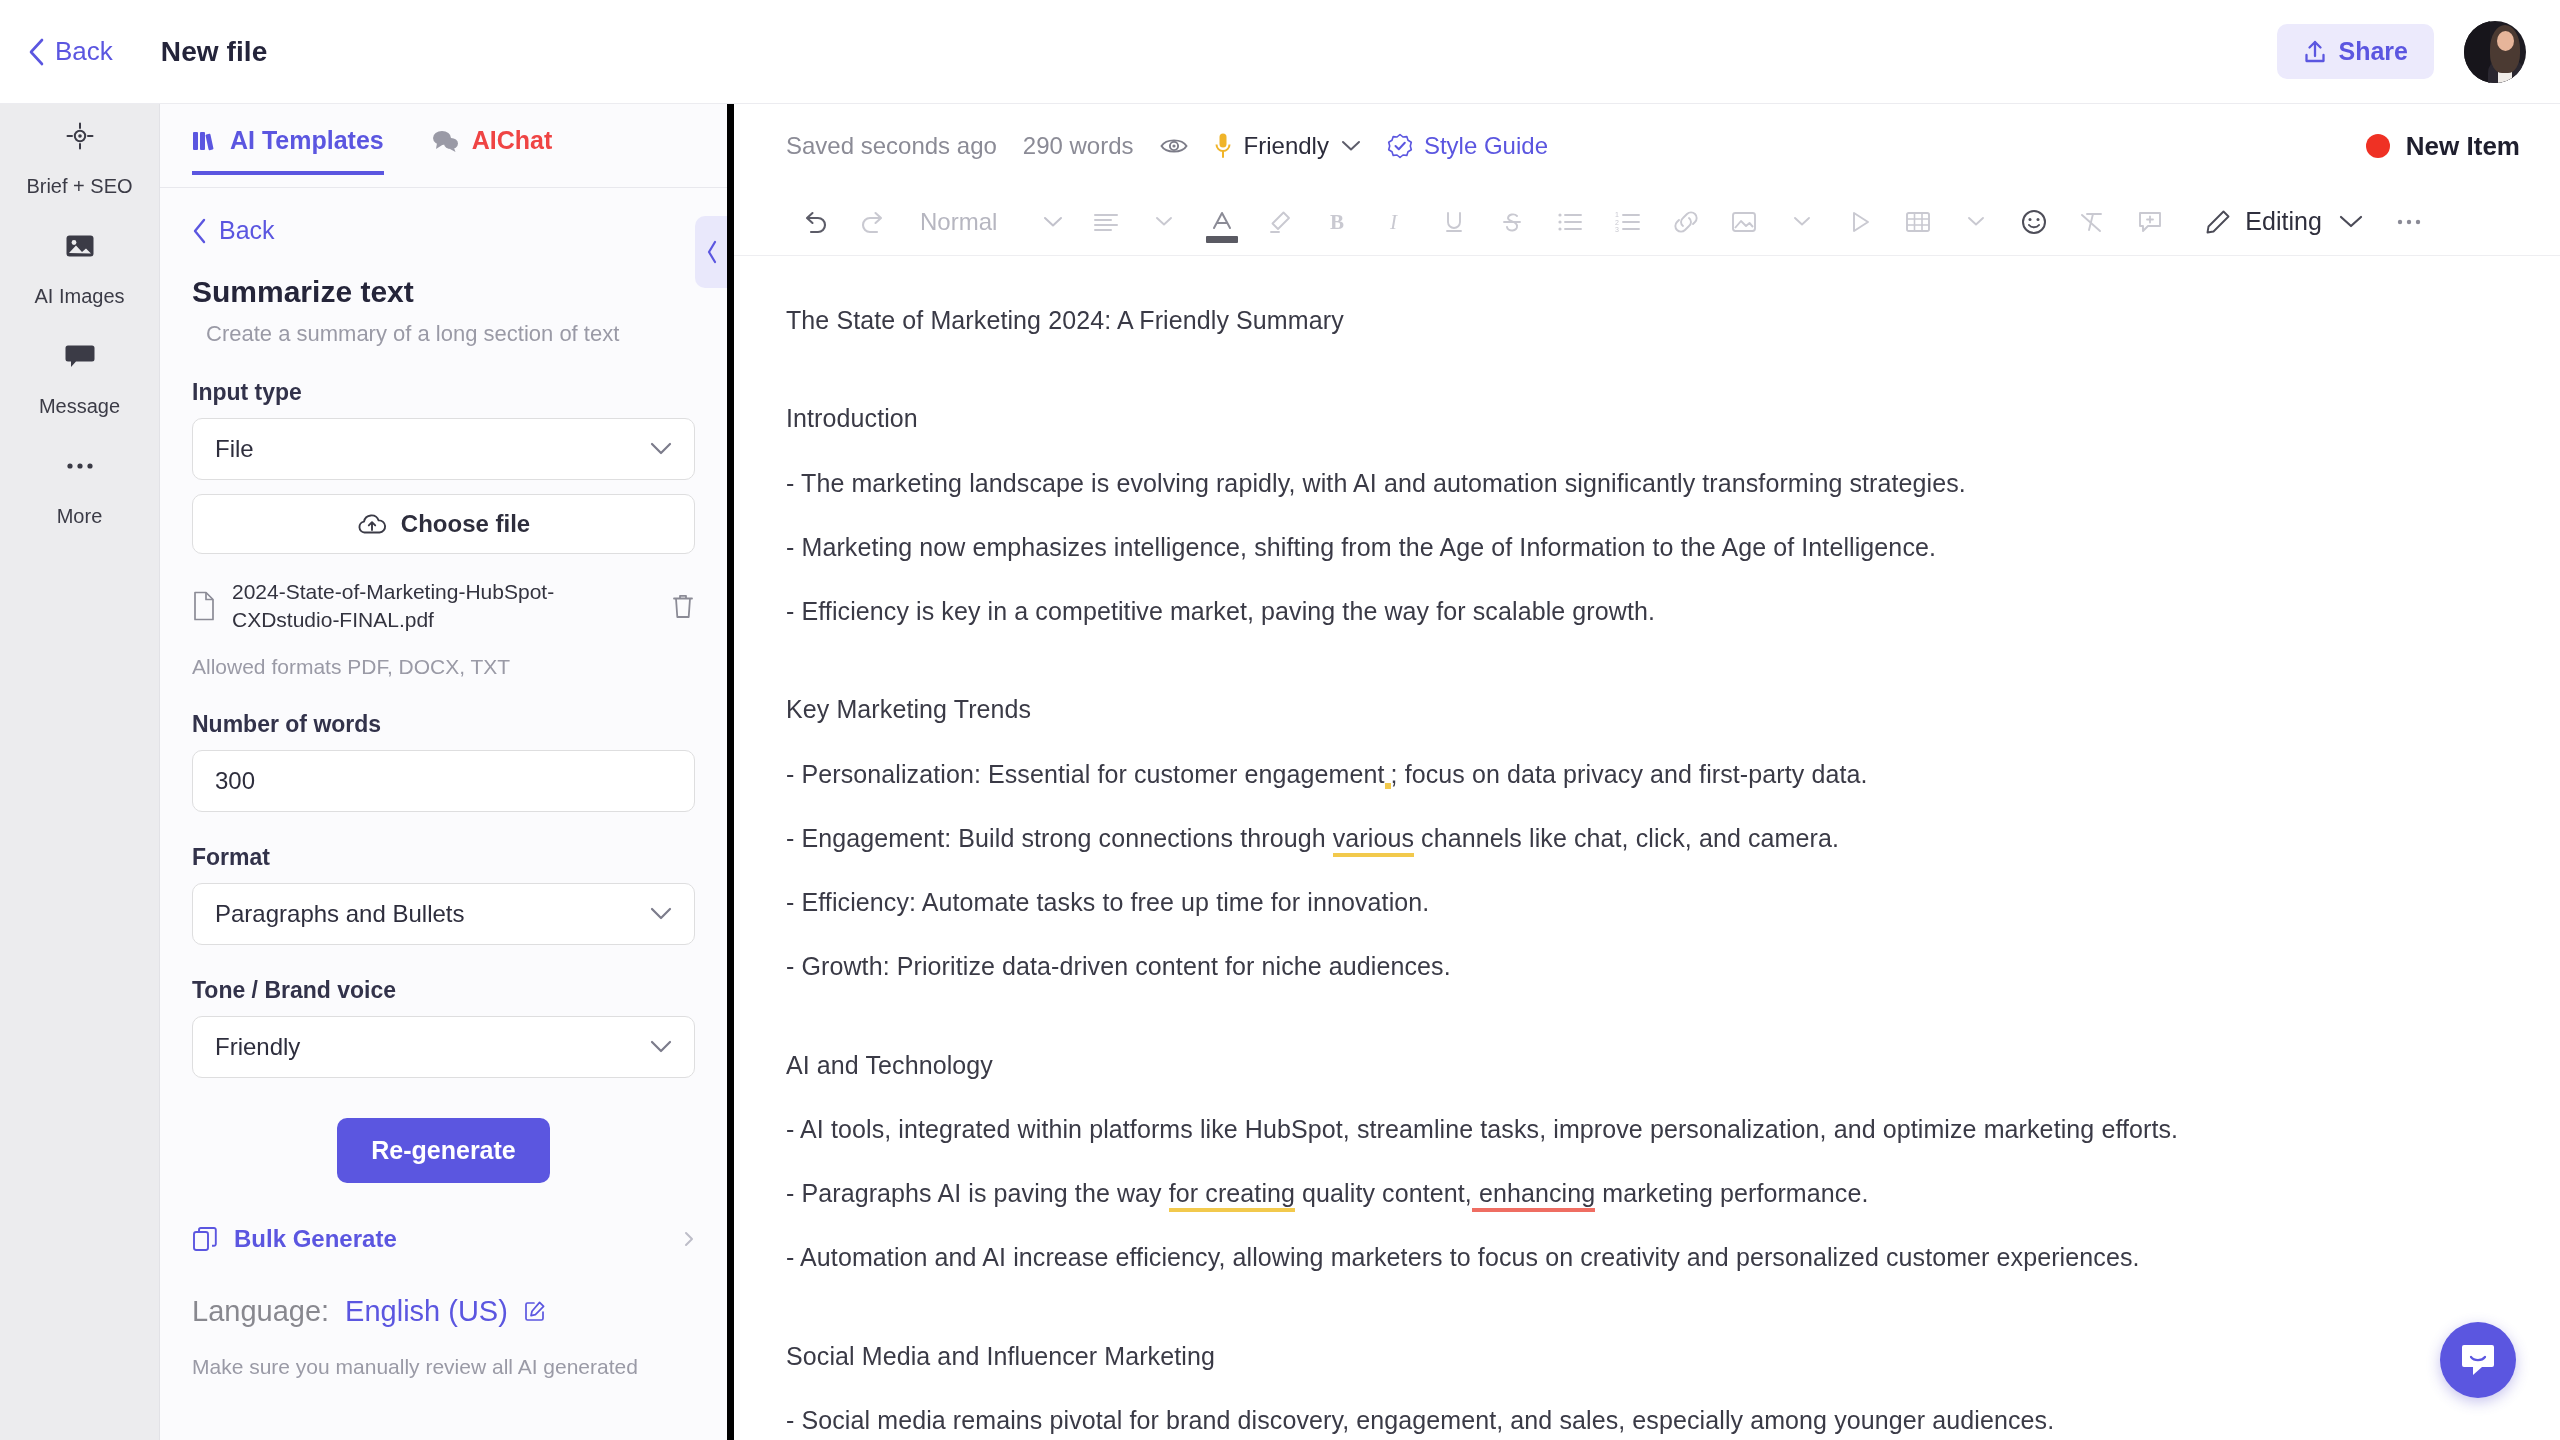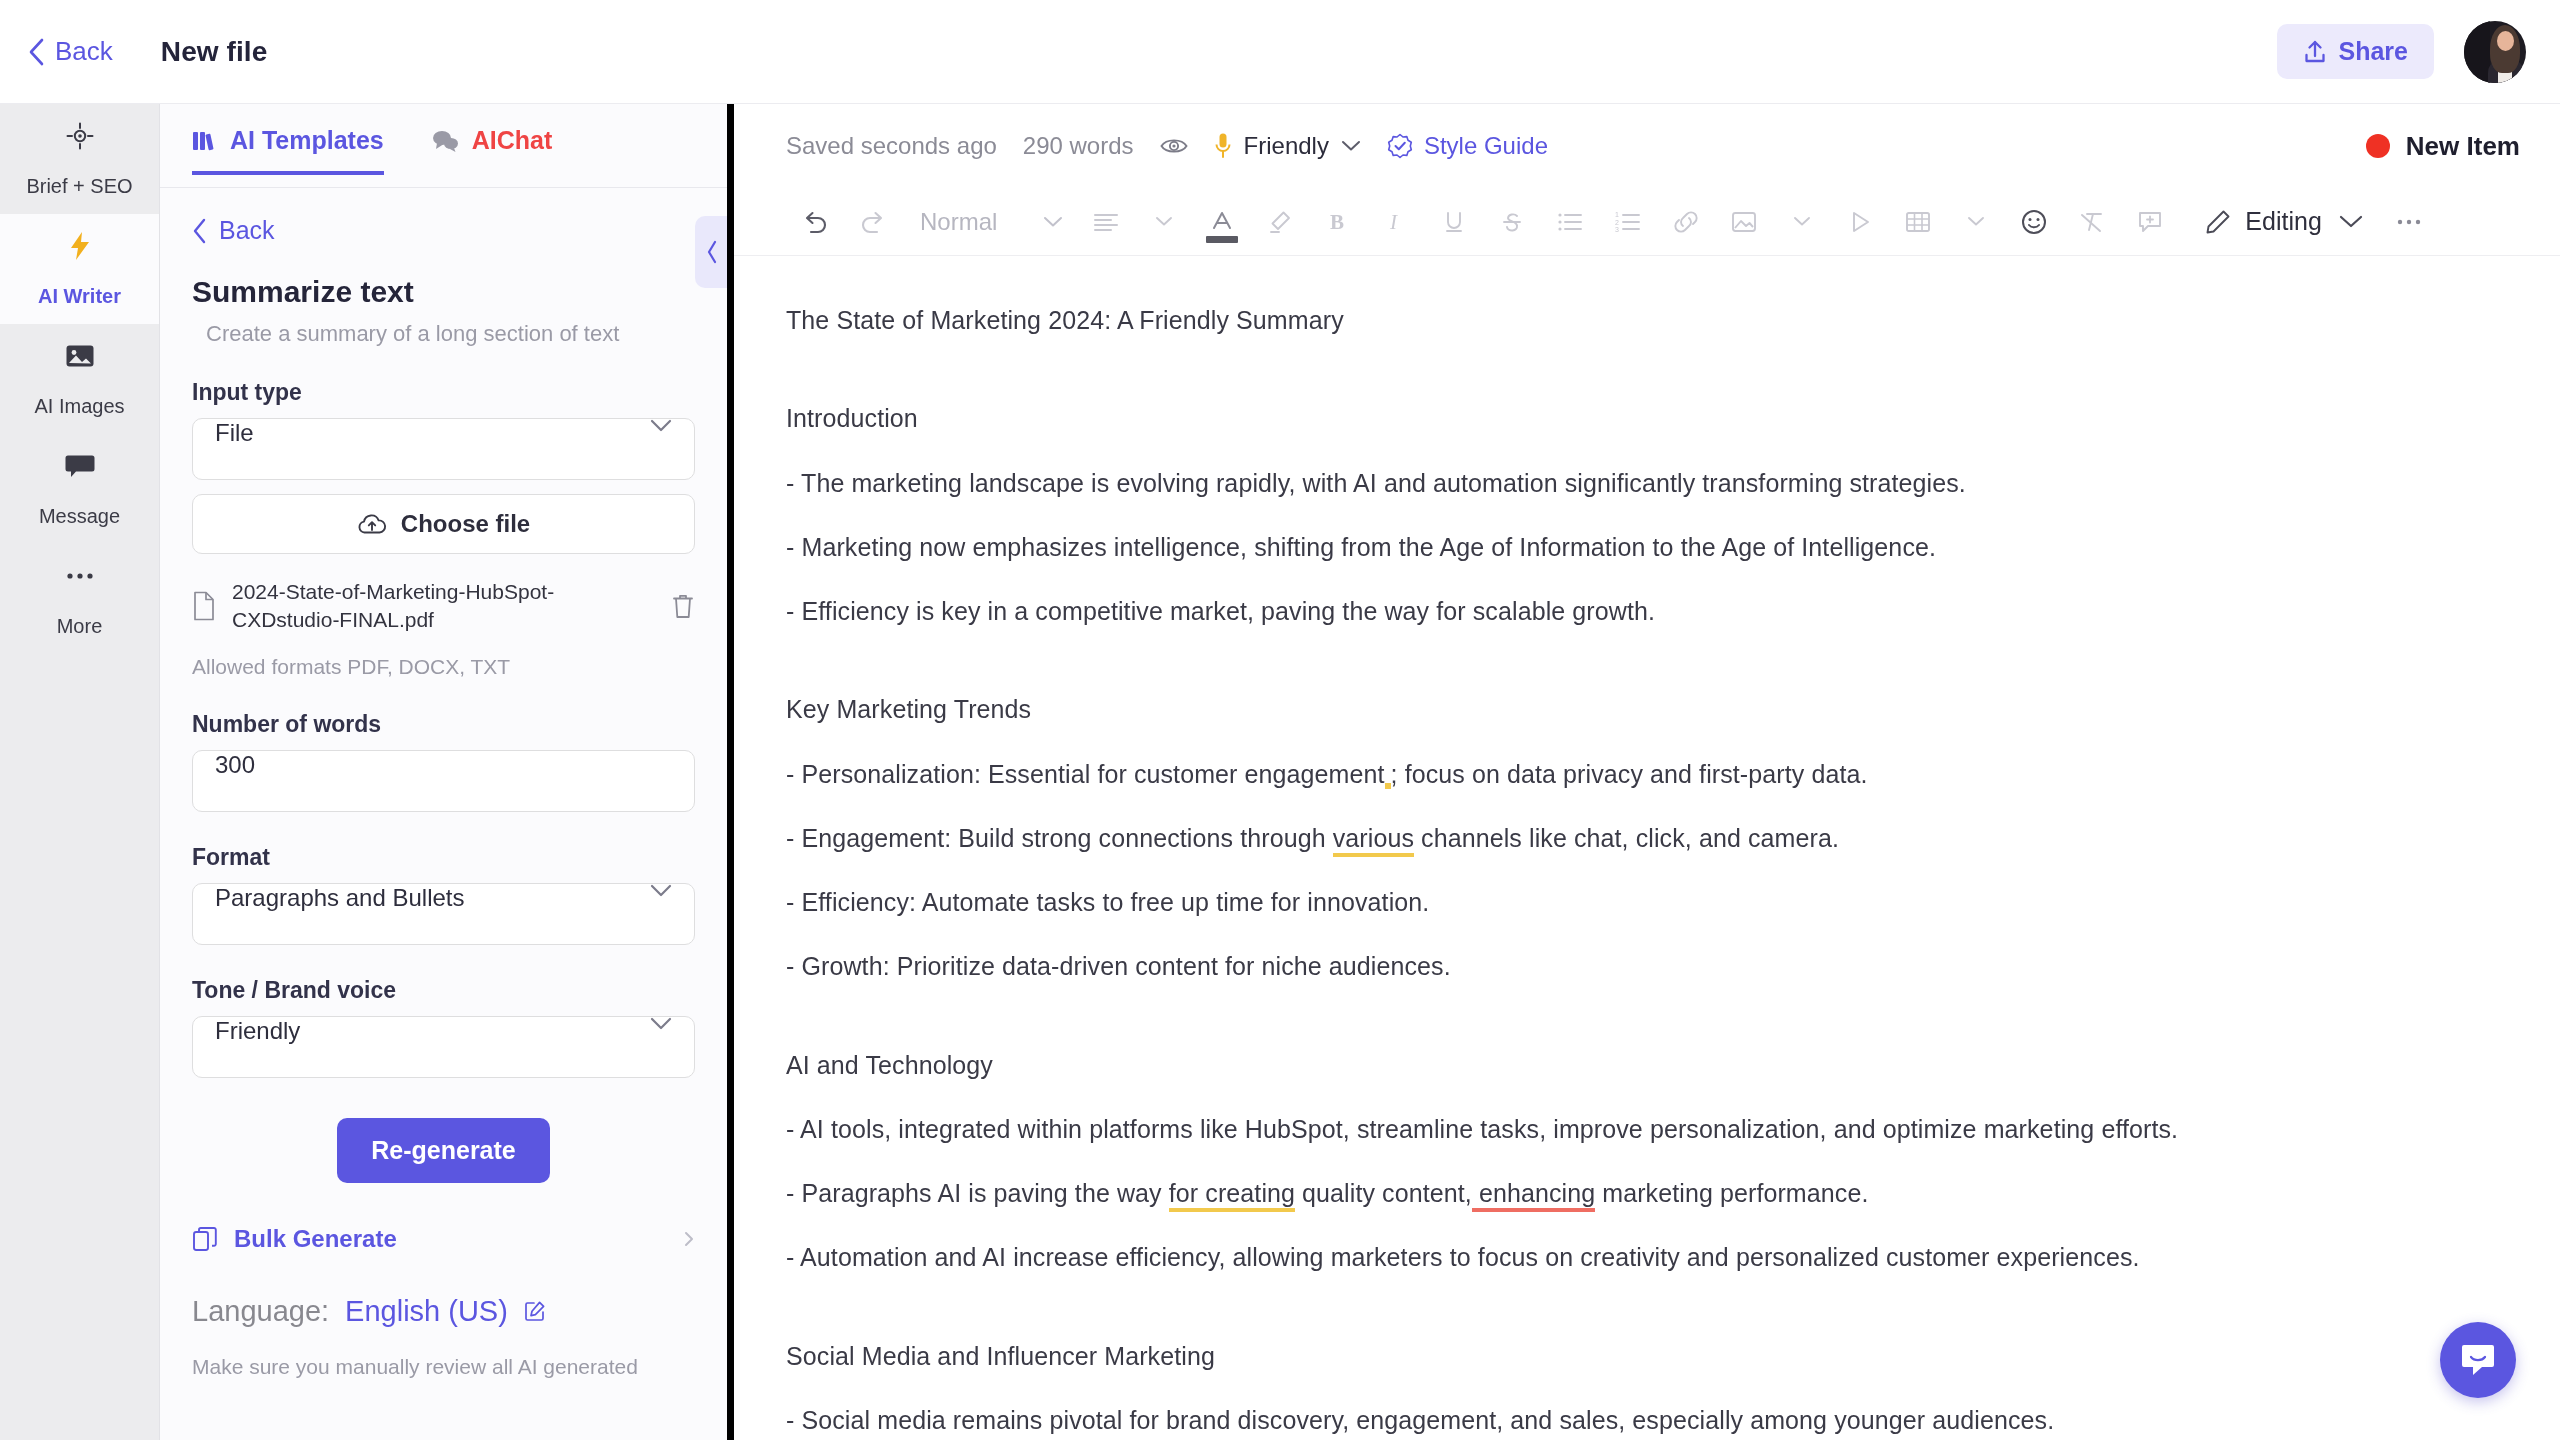--- a/index.html
+++ b/index.html
@@ -113,21 +113,21 @@
     display: flex; align-items: center; gap: 12px;
     color: #5b56e0; font-size: 25px; cursor: pointer; font-weight: 500;
   }
   .tpl-title { margin-top: 30px; font-size: 30px; font-weight: 700; color: #25253a; }
   .tpl-sub { margin-top: 12px; font-size: 22px; color: #9a9aa6; margin-left: 14px; }
 
   .field-label { margin-top: 32px; font-size: 23px; font-weight: 700; color: #32324a; }
   .select-box, .text-box {
     margin-top: 12px; height: 62px;
     background: #ffffff; border: 1px solid #dededf; border-radius: 10px;
-    display: flex; padding: 0 22px;
+    display: flex; align-items: center; padding: 0 22px;
     font-size: 24px; color: #2e2e3d; cursor: pointer;
   }
   .select-box span.val { flex: 1; }
   .choose-file {
     margin-top: 14px; height: 60px;
     background: #ffffff; border: 1px solid #dededf; border-radius: 10px;
     display: flex; align-items: center; justify-content: center; gap: 14px;
     font-size: 24px; color: #2e2e3d; font-weight: 600; cursor: pointer;
   }
   .file-row {
@@ -266,28 +266,20 @@
         <span class="rail-ico">
           <svg width="28" height="28" viewBox="0 0 28 28">
             <circle cx="14" cy="14" r="5.2" fill="none" stroke="#3b3b46" stroke-width="2"></circle>
             <circle cx="14" cy="14" r="1.8" fill="#3b3b46"></circle>
             <path d="M14 1.5 L14 6 M14 22 L14 26.5 M1.5 14 L6 14 M22 14 L26.5 14" stroke="#3b3b46" stroke-width="2" stroke-linecap="round"></path>
           </svg>
         </span>
         <span>Brief + SEO</span>
       </div>
 
-      <div class="rail-item active">
-        <span class="rail-ico">
-          <svg width="24" height="30" viewBox="0 0 24 30">
-              <path d="M14 1 L3 17 L10 17 L8 29 L21 11 L13 11 Z" fill="#f2b01e"></path>
-            </svg>
-        </span>
-        <span>AI Writer</span>
-      </div>
 
       <div class="rail-item">
         <span class="rail-ico">
           <svg width="30" height="26" viewBox="0 0 30 26">
             <rect x="1.5" y="2.5" width="27" height="21" rx="3" fill="#3b3b46"></rect>
             <circle cx="9" cy="9.5" r="2.4" fill="#ececee"></circle>
             <path d="M4 20 L11 12.5 L17 19 L21 15.5 L26 20.5 Z" fill="#ececee"></path>
           </svg>
         </span>
         <span>AI Images</span>

